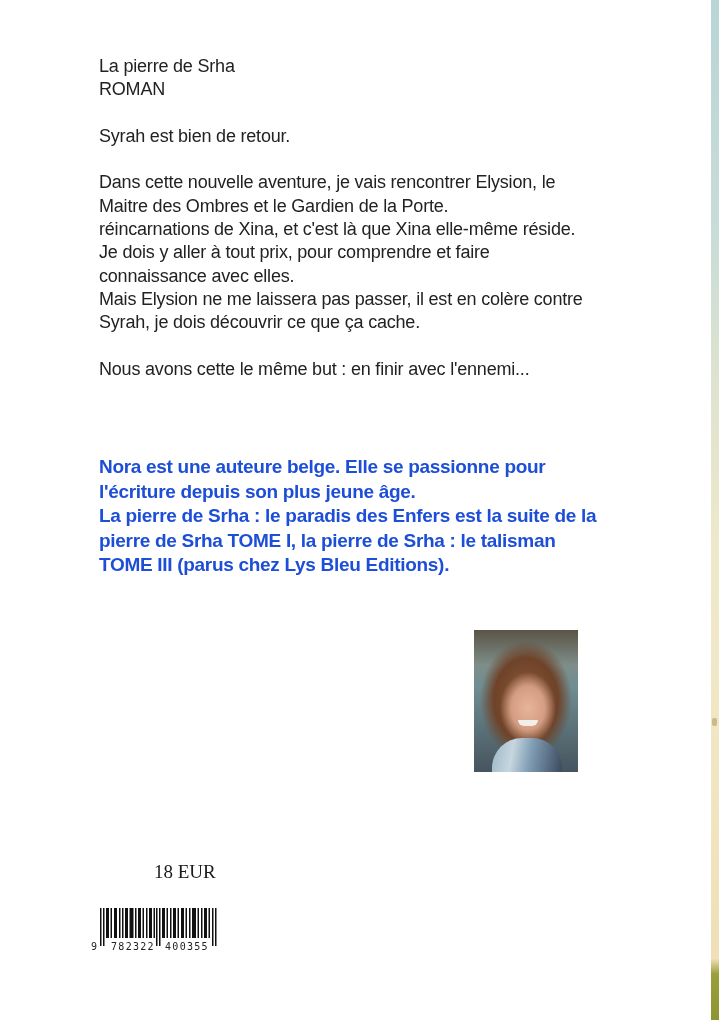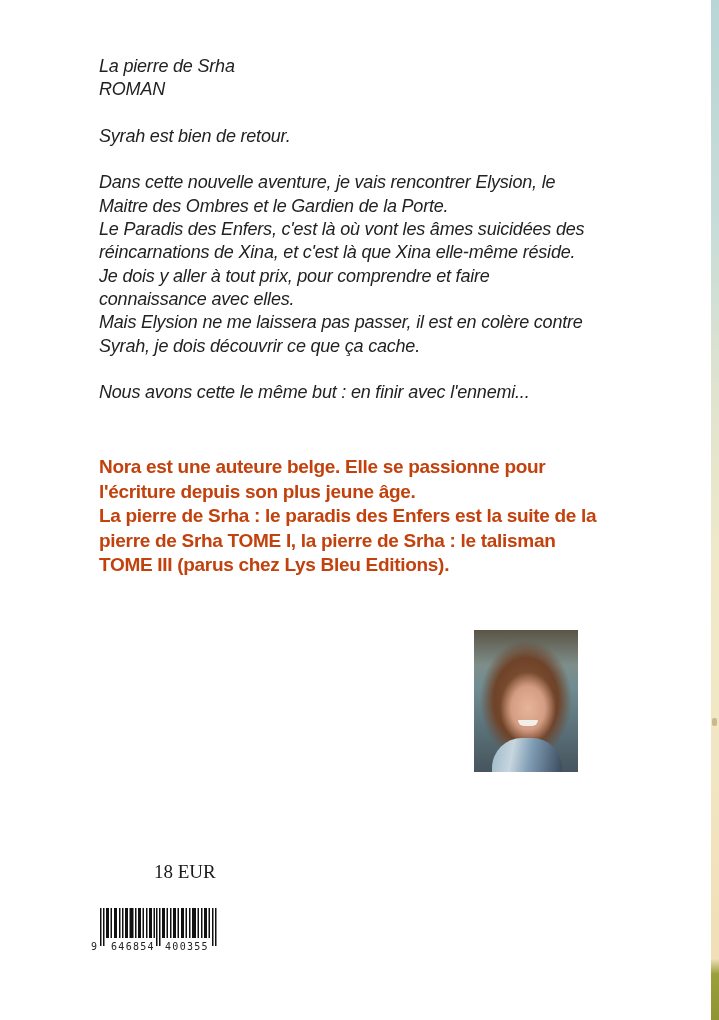--- a/index.html
+++ b/index.html
@@ -49,38 +49,37 @@
       opacity: .7;
     }
     .intro {
       position: absolute;
       left: 99px;
       top: 55px;
       width: 540px;
       font-size: 18px;
       line-height: 23.3px;
       letter-spacing: -0.2px;
-      font-style: italic;
     }
     .intro p {
       margin: 0;
     }
     .gap {
       height: 23.3px;
     }
     .bio {
       position: absolute;
       left: 99px;
       top: 455px;
       width: 540px;
       font-size: 19px;
       font-weight: bold;
       line-height: 24.5px;
       letter-spacing: -0.3px;
-      color: #c2410c;
+      color: #1d4ed8;
     }
     .bio p { margin: 0; }
     .photo {
       position: absolute;
       left: 474px;
       top: 630px;
       width: 104px;
       height: 142px;
       overflow: hidden;
       background:
@@ -140,21 +139,20 @@
 <div class="cover">
 
   <div class="intro">
     <p>La pierre de Srha</p>
     <p>ROMAN</p>
     <div class="gap"></div>
     <p>Syrah est bien de retour.</p>
     <div class="gap"></div>
     <p>Dans cette nouvelle aventure, je vais rencontrer Elysion, le</p>
     <p>Maitre des Ombres et le Gardien de la Porte.</p>
-    <p>Le Paradis des Enfers, c'est là où vont les âmes suicidées des</p>
     <p>réincarnations de Xina, et c'est là que Xina elle-même réside.</p>
     <p>Je dois y aller à tout prix, pour comprendre et faire</p>
     <p>connaissance avec elles.</p>
     <p>Mais Elysion ne me laissera pas passer, il est en colère contre</p>
     <p>Syrah, je dois découvrir ce que ça cache.</p>
     <div class="gap"></div>
     <p>Nous avons cette le même but : en finir avec l'ennemi...</p>
   </div>
 
   <div class="bio">
@@ -203,19 +201,19 @@
         <rect x="103" y="0" width="4" height="30"></rect>
         <rect x="108.5" y="0" width="1.5" height="30"></rect>
         <rect x="112" y="0" width="1.5" height="30"></rect>
         <rect x="115" y="0" width="3" height="30"></rect>
         <rect x="119.5" y="0" width="1.5" height="30"></rect>
         <rect x="123" y="0" width="1.5" height="38"></rect>
         <rect x="126" y="0" width="1.5" height="38"></rect>
       </g>
     </svg>
     <span class="barcode-digits" style="left:2px;">9</span>
-    <span class="barcode-digits" style="left:22px;">646854</span>
+    <span class="barcode-digits" style="left:22px;">782322</span>
     <span class="barcode-digits" style="left:76px;">400355</span>
   </div>
 </div>
 
 <div class="spine"></div>
 <div class="spine-speck"></div>
 
 </body></html>

